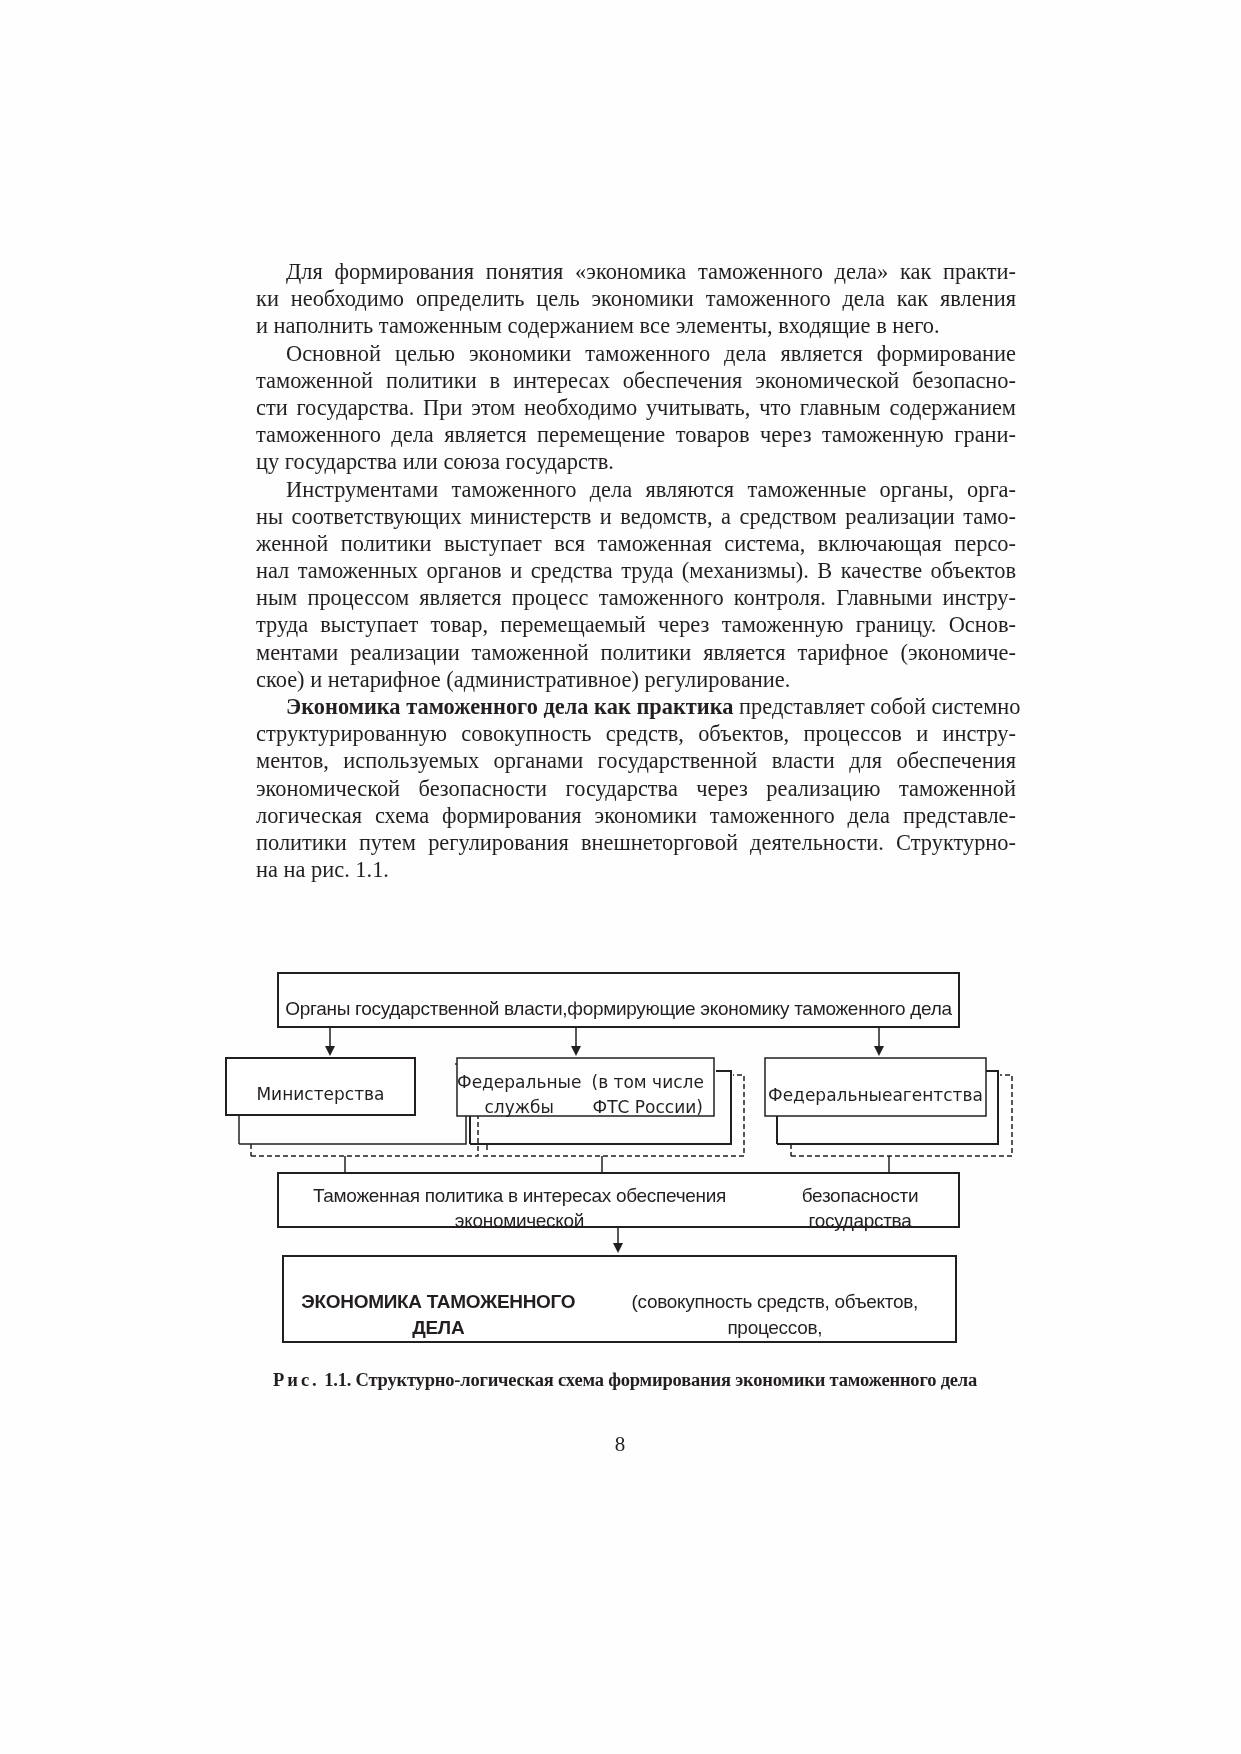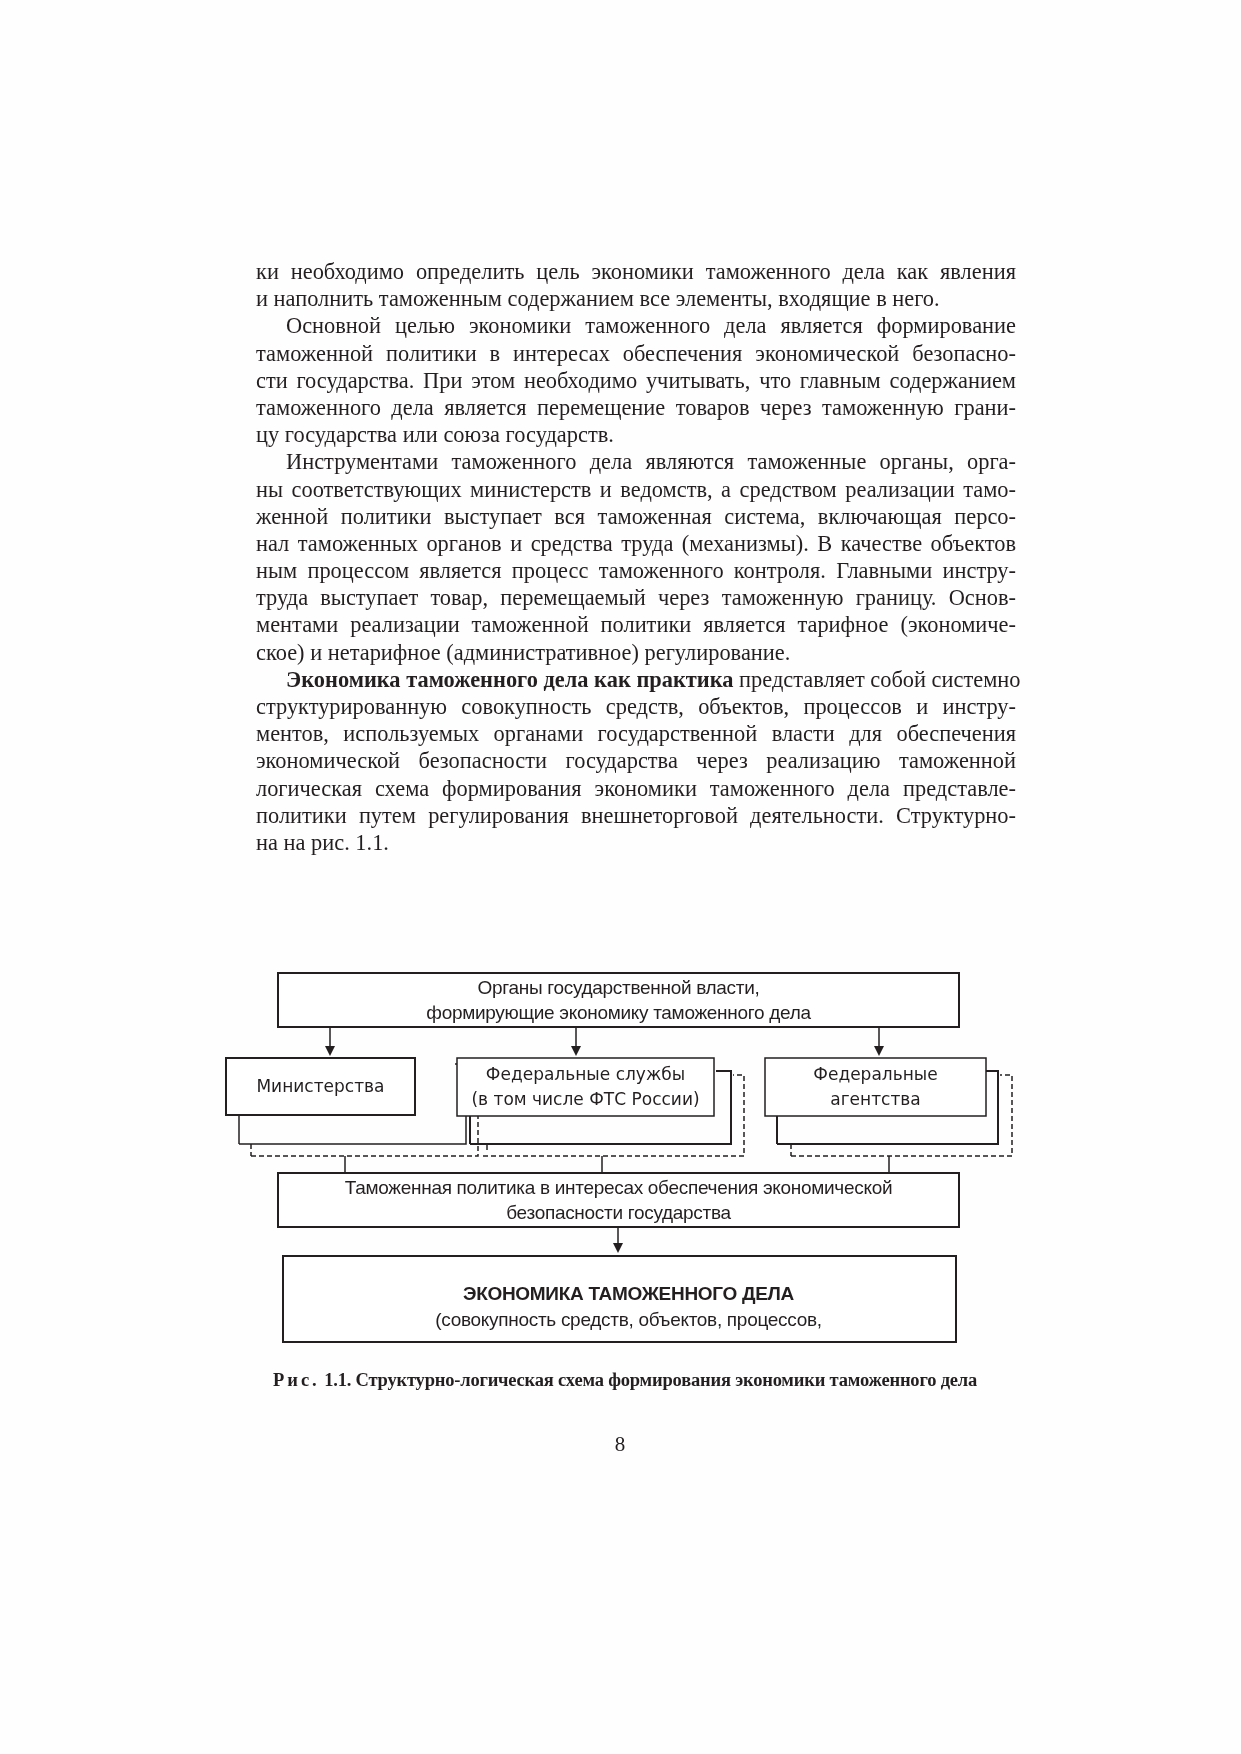--- a/index.html
+++ b/index.html
@@ -14,22 +14,23 @@
     .line.last { text-align-last: left; }
     .b { font-weight: bold; }
 
     
     .diagram { position: absolute; left: 0; top: 0; width: 1241px; height: 1754px; pointer-events: none; }
     .diagram svg { position: absolute; left: 0; top: 0; }
     .box-text {
       position: absolute; text-align: center;
       font-family: "DejaVu Sans", "Liberation Sans", sans-serif;
       font-size: 17px; line-height: 25px; color: #231f20;
-      display: flex; flex-direction: column; justify-content: center; align-items: center;
+      display: flex; flex-direction: row; justify-content: center; align-items: center;
       pointer-events: auto;
+      margin-top: 8px;
     }
     .box-text.narrow { font-family: "Liberation Sans", "DejaVu Sans", sans-serif; font-size: 19px; letter-spacing: -0.3px; }
     .box-text .title-bold { font-weight: bold; font-size: 19px; }
     .caption {
       position: absolute; left: 210px; top: 1370px; width: 830px; text-align: center;
       font-family: "Liberation Serif", "DejaVu Serif", serif; font-weight: bold;
       font-size: 18.5px; color: #231f20; letter-spacing: -0.2px;
     }
     .caption .spaced { letter-spacing: 3px; }
     .page-number {
@@ -37,20 +38,21 @@
       font-family: "Liberation Serif", "DejaVu Serif", serif; font-size: 21px; color: #231f20;
     }
   </style>
 </head>
 <body>
 
 <div class="page">
 
   <div class="text-block">
       <div style="position: relative;">
+        <span class="line" style="padding-left: 30px;">Для формирования понятия «экономика таможенного дела» как практи-</span>
         <span class="line">ки необходимо определить цель экономики таможенного дела как явления</span>
         <span class="line last">и наполнить таможенным содержанием все элементы, входящие в него.</span>
       </div>
       <div style="position: relative;">
         <span class="line" style="padding-left: 30px;">Основной целью экономики таможенного дела является формирование</span>
         <span class="line">таможенной политики в интересах обеспечения экономической безопасно-</span>
         <span class="line">сти государства. При этом необходимо учитывать, что главным содержанием</span>
         <span class="line">таможенного дела является перемещение товаров через таможенную грани-</span>
         <span class="line last">цу государства или союза государств.</span>
       </div>
@@ -141,21 +143,21 @@
       <span>(в том числе ФТС России)</span>
     </div>
     <div class="box-text" style="left:765px;top:1058px;width:221px;height:58px;">
       <span>Федеральные</span>
       <span>агентства</span>
     </div>
     <div class="box-text narrow" style="left:278px;top:1173px;width:681px;height:54px;">
       <span>Таможенная политика в интересах обеспечения экономической</span>
       <span>безопасности государства</span>
     </div>
-    <div class="box-text narrow" style="left:292px;top:1256px;width:673px;height:102px;line-height:26px;">
+    <div class="box-text narrow" style="left:283px;top:1256px;width:673px;height:102px;line-height:26px;">
       <span class="title-bold">ЭКОНОМИКА ТАМОЖЕННОГО ДЕЛА</span>
       <span>(совокупность средств, объектов, процессов,</span>
     </div>
   </div>
 
   <div class="caption">
     <span class="spaced">Рис.</span>
     <span>1.1. Структурно-логическая схема формирования экономики таможенного дела</span>
   </div>
 

